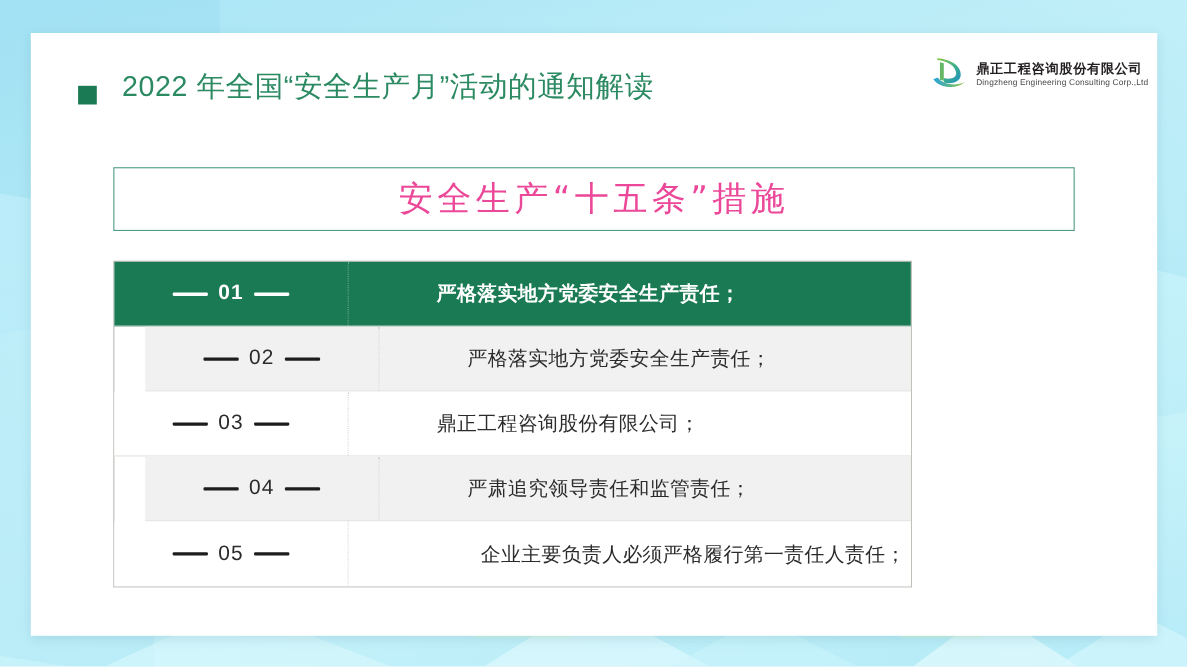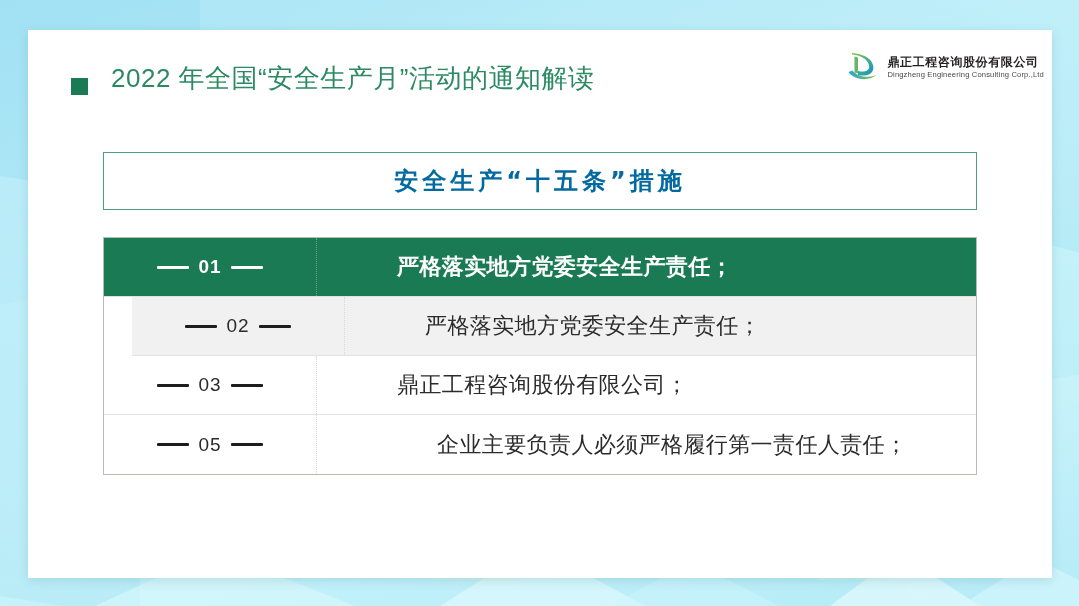--- a/index.html
+++ b/index.html
@@ -103,32 +103,32 @@
   
   .banner{
     position:absolute;
     left:75px; top:122px;
     width:874px; height:58px;
     border:1.5px solid #4e9b86;
     background:#ffffff;
     display:flex; align-items:center; justify-content:center;
   }
   .banner-text{
-    font-size:24px; font-weight:bold;
-    color:#0369a1;
+    font-size:31px; font-weight:normal;
+    color:#ec4899;
     letter-spacing:4px;
     font-family:"DejaVu Sans","Liberation Sans",sans-serif;
     white-space:nowrap;
   }
 
   
   .measures{
     position:absolute;
     left:75px; top:207px;
-    width:874px;
+    width:726px;
     border:1px solid #b9bcb4;
     background:#fff;
     text-align:center;
   }
   .m-row{
     display:flex;
     align-items:stretch;
     height:59px;
     border-bottom:1px solid #e2e3e0;
   }
@@ -156,21 +156,21 @@
     color:#2b2b2b;
     letter-spacing:1px;
     font-family:"Liberation Sans","DejaVu Sans",sans-serif;
   }
   .m-row.active .num-label{ color:#ffffff; font-weight:bold; }
 
   .m-text{
     flex:1 1 auto;
     display:flex; align-items:center;
     padding-left:80px;
-    font-size:22px;
+    font-size:18px;
     color:#2b2b2b;
     letter-spacing:.4px;
     font-family:"DejaVu Sans","Liberation Sans",sans-serif;
   }
   .m-row.active .m-text{ color:#ffffff; font-weight:bold; }
 </style>
 </head>
 <body>
 
 <div class="slide-bg">
@@ -239,20 +239,28 @@
           <div class="m-text">严格落实地方党委安全生产责任；</div>
         </div>
         <div class="m-row white">
           <div class="m-num">
             <span class="dash"></span>
             <span class="num-label">03</span>
             <span class="dash"></span>
           </div>
           <div class="m-text">鼎正工程咨询股份有限公司；</div>
         </div>
+        <div class="m-row alt">
+          <div class="m-num">
+            <span class="dash"></span>
+            <span class="num-label">04</span>
+            <span class="dash"></span>
+          </div>
+          <div class="m-text">严肃追究领导责任和监管责任；</div>
+        </div>
         <div class="m-row white">
           <div class="m-num">
             <span class="dash"></span>
             <span class="num-label">05</span>
             <span class="dash"></span>
           </div>
           <div class="m-text">企业主要负责人必须严格履行第一责任人责任；</div>
         </div>
       </div>
 

